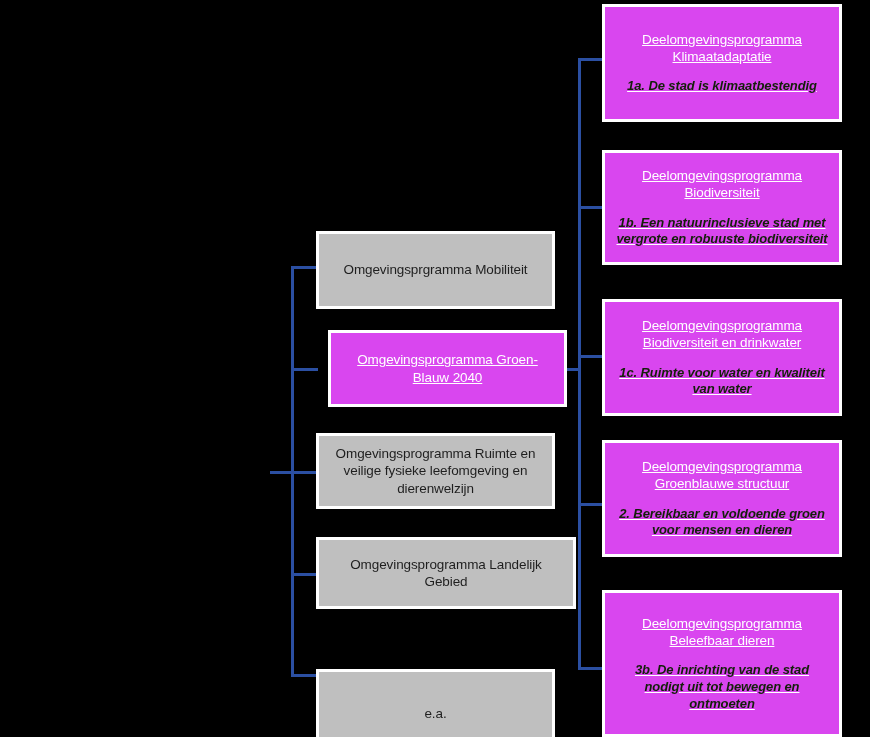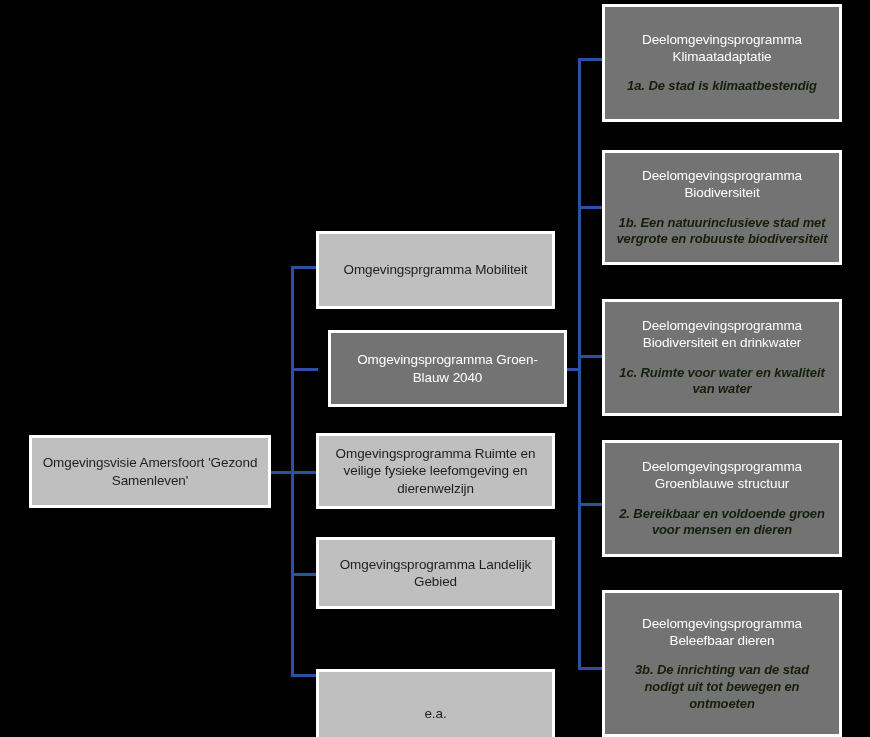--- a/index.html
+++ b/index.html
@@ -30,22 +30,23 @@
     align-items:center;
     justify-content:center;
     text-align:center;
     padding:6px 10px;
   }
   .node.gray{
     background:#bfbfbf;
     color:#1a1a1a;
   }
   .node.green{
-    background:#737373;
+    background:#d946ef;
     color:#ffffff;
+    text-decoration:underline;
   }
   .node-title{
     font-size:13.5px;
     line-height:1.28;
     letter-spacing:-0.1px;
   }
   .node.gray .node-title{color:#1f1f1f;}
   .node.green .node-title{color:#ffffff;}
   .node-sub{
     font-size:13px;
@@ -76,37 +77,34 @@
   <div class="conn conn-h" style="left:556px; top:368px; width:25px;"></div>
 
   <div class="conn conn-v" style="left:578px; top:58px; height:612px;"></div>
 
   <div class="conn conn-h" style="left:578px; top:58px; width:26px;"></div>
   <div class="conn conn-h" style="left:578px; top:206px; width:26px;"></div>
   <div class="conn conn-h" style="left:578px; top:355px; width:26px;"></div>
   <div class="conn conn-h" style="left:578px; top:503px; width:26px;"></div>
   <div class="conn conn-h" style="left:578px; top:667px; width:26px;"></div>
 
-  <div class="node gray root" style="left:29px; top:435px; width:242px; height:73px;">
-    <div class="node-title">Omgevingsvisie Amersfoort 'Gezond Samenleven'</div>
-  </div>
 
   <div class="node gray" style="left:316px; top:231px; width:239px; height:78px;">
     <div class="node-title">Omgevingsprgramma Mobiliteit</div>
   </div>
 
   <div class="node green" style="left:328px; top:330px; width:239px; height:77px;">
     <div class="node-title">Omgevingsprogramma Groen-Blauw 2040</div>
   </div>
 
   <div class="node gray" style="left:316px; top:433px; width:239px; height:76px;">
     <div class="node-title">Omgevingsprogramma Ruimte en veilige fysieke leefomgeving en dierenwelzijn</div>
   </div>
 
-  <div class="node gray" style="left:316px; top:537px; width:239px; height:72px;">
+  <div class="node gray" style="left:316px; top:537px; width:260px; height:72px;">
     <div class="node-title">Omgevingsprogramma Landelijk Gebied</div>
   </div>
 
   <div class="node gray" style="left:316px; top:669px; width:239px; height:90px;">
     <div class="node-title">e.a.</div>
   </div>
 
   <div class="node green" style="left:602px; top:4px; width:240px; height:118px;">
     <div class="node-title">Deelomgevingsprogramma Klimaatadaptatie</div>
     <div class="node-sub">1a. De stad is klimaatbestendig</div>

